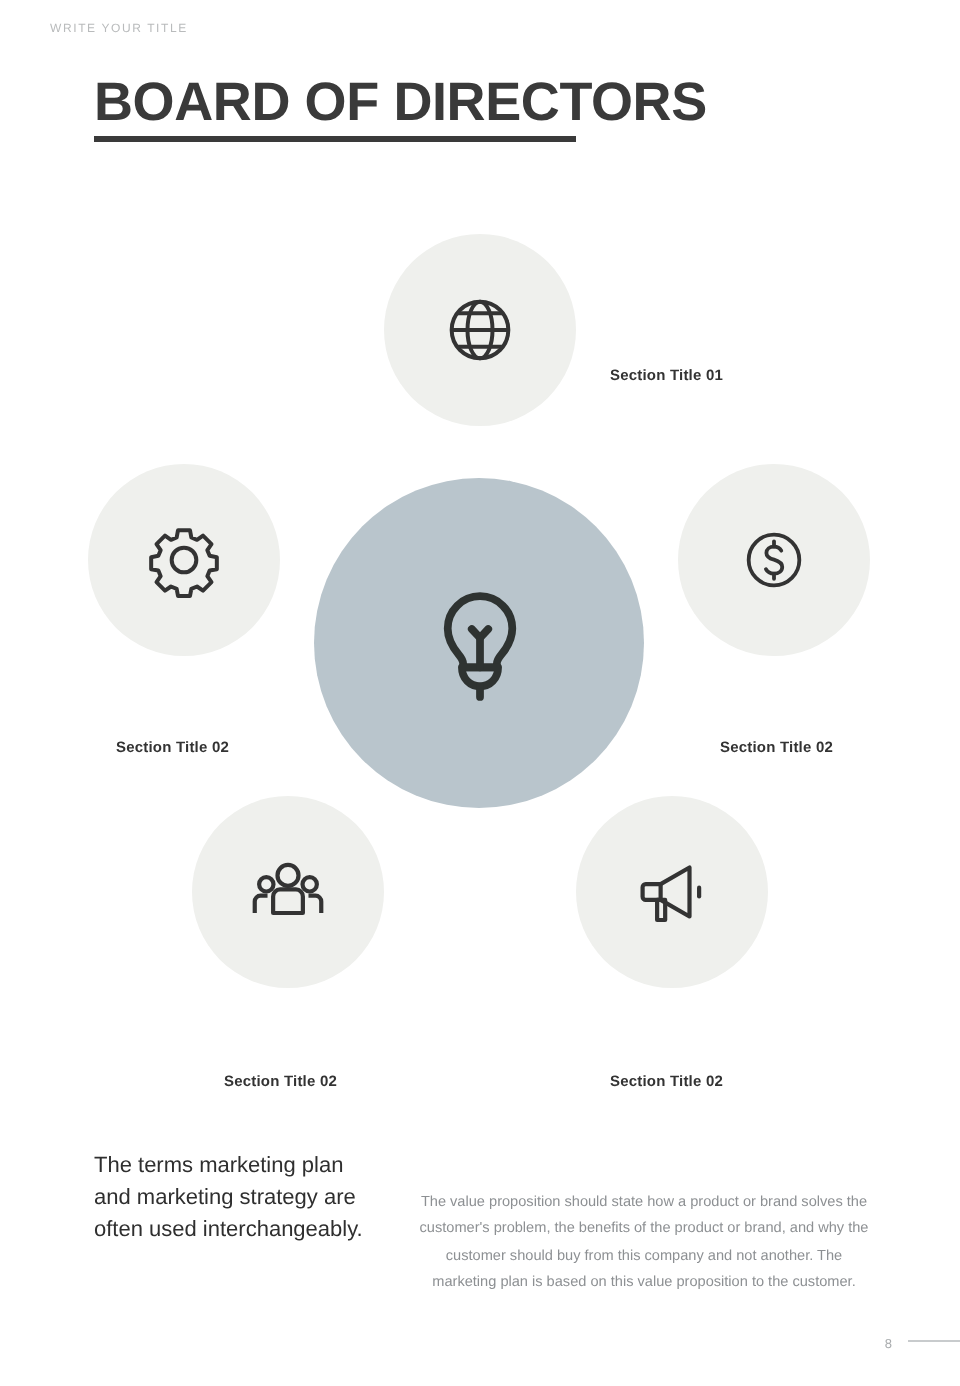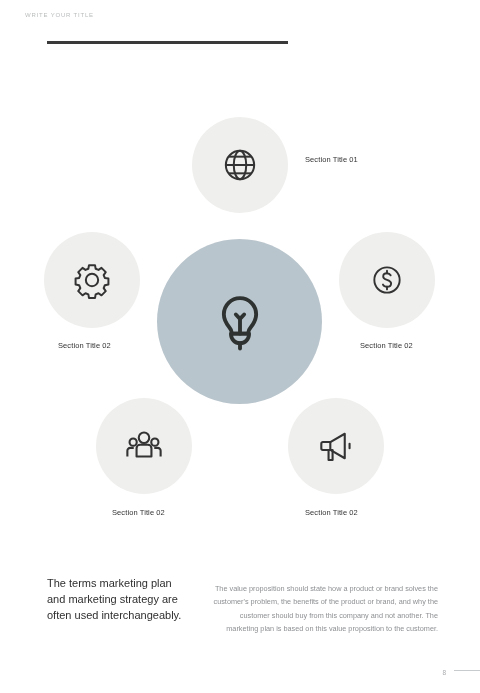--- a/index.html
+++ b/index.html
@@ -73,24 +73,25 @@
 
   .node.center {
     background: #b9c5cc;
   }
 
   .node svg { display: block; }
 
   .node-label {
     position: absolute;
     font-size: 7.5px;
-    font-weight: normal;
+    font-weight: bold;
     color: #333333;
     white-space: nowrap;
     letter-spacing: 0.1px;
+    margin-top: 28px;
   }
 
   
   .n-globe     { left: 192px; top: 17px;  width: 96px;  height: 96px; }
   .n-gear      { left: 44px;  top: 132px; width: 96px;  height: 96px; }
   .n-center    { left: 157px; top: 139px; width: 165px; height: 165px; }
   .n-dollar    { left: 339px; top: 132px; width: 96px;  height: 96px; }
   .n-people    { left: 96px;  top: 298px; width: 96px;  height: 96px; }
   .n-megaphone { left: 288px; top: 298px; width: 96px;  height: 96px; }
 
@@ -115,26 +116,26 @@
     width: 145px;
     font-size: 11px;
     font-weight: normal;
     line-height: 1.45;
     color: #2f2f2f;
   }
 
   .body-copy {
     position: absolute;
     left: 206px;
-    top: 12px;
+    top: 24px;
     width: 232px;
     font-size: 7.3px;
     line-height: 1.82;
     color: #8d9093;
-    text-align: right;
+    text-align: center;
   }
 
   
   .footer {
     position: absolute;
     right: 0;
     bottom: 0;
     width: 480px;
     height: 40px;
   }
@@ -157,20 +158,21 @@
   }
 </style>
 </head>
 <body>
 
 <div class="slide">
 
   <div class="eyebrow">WRITE YOUR TITLE</div>
 
   <div class="title-wrap">
+    <div class="title">BOARD OF DIRECTORS</div>
     <div class="title-rule"></div>
   </div>
 
   <div class="diagram">
 
     <div class="node n-globe">
       <span>
         <svg width="40" height="40" viewBox="0 0 48 48" fill="none" stroke="#333333" stroke-width="2.4">
           <circle cx="24" cy="24" r="17"></circle>
           <ellipse cx="24" cy="24" rx="7.5" ry="17"></ellipse>

